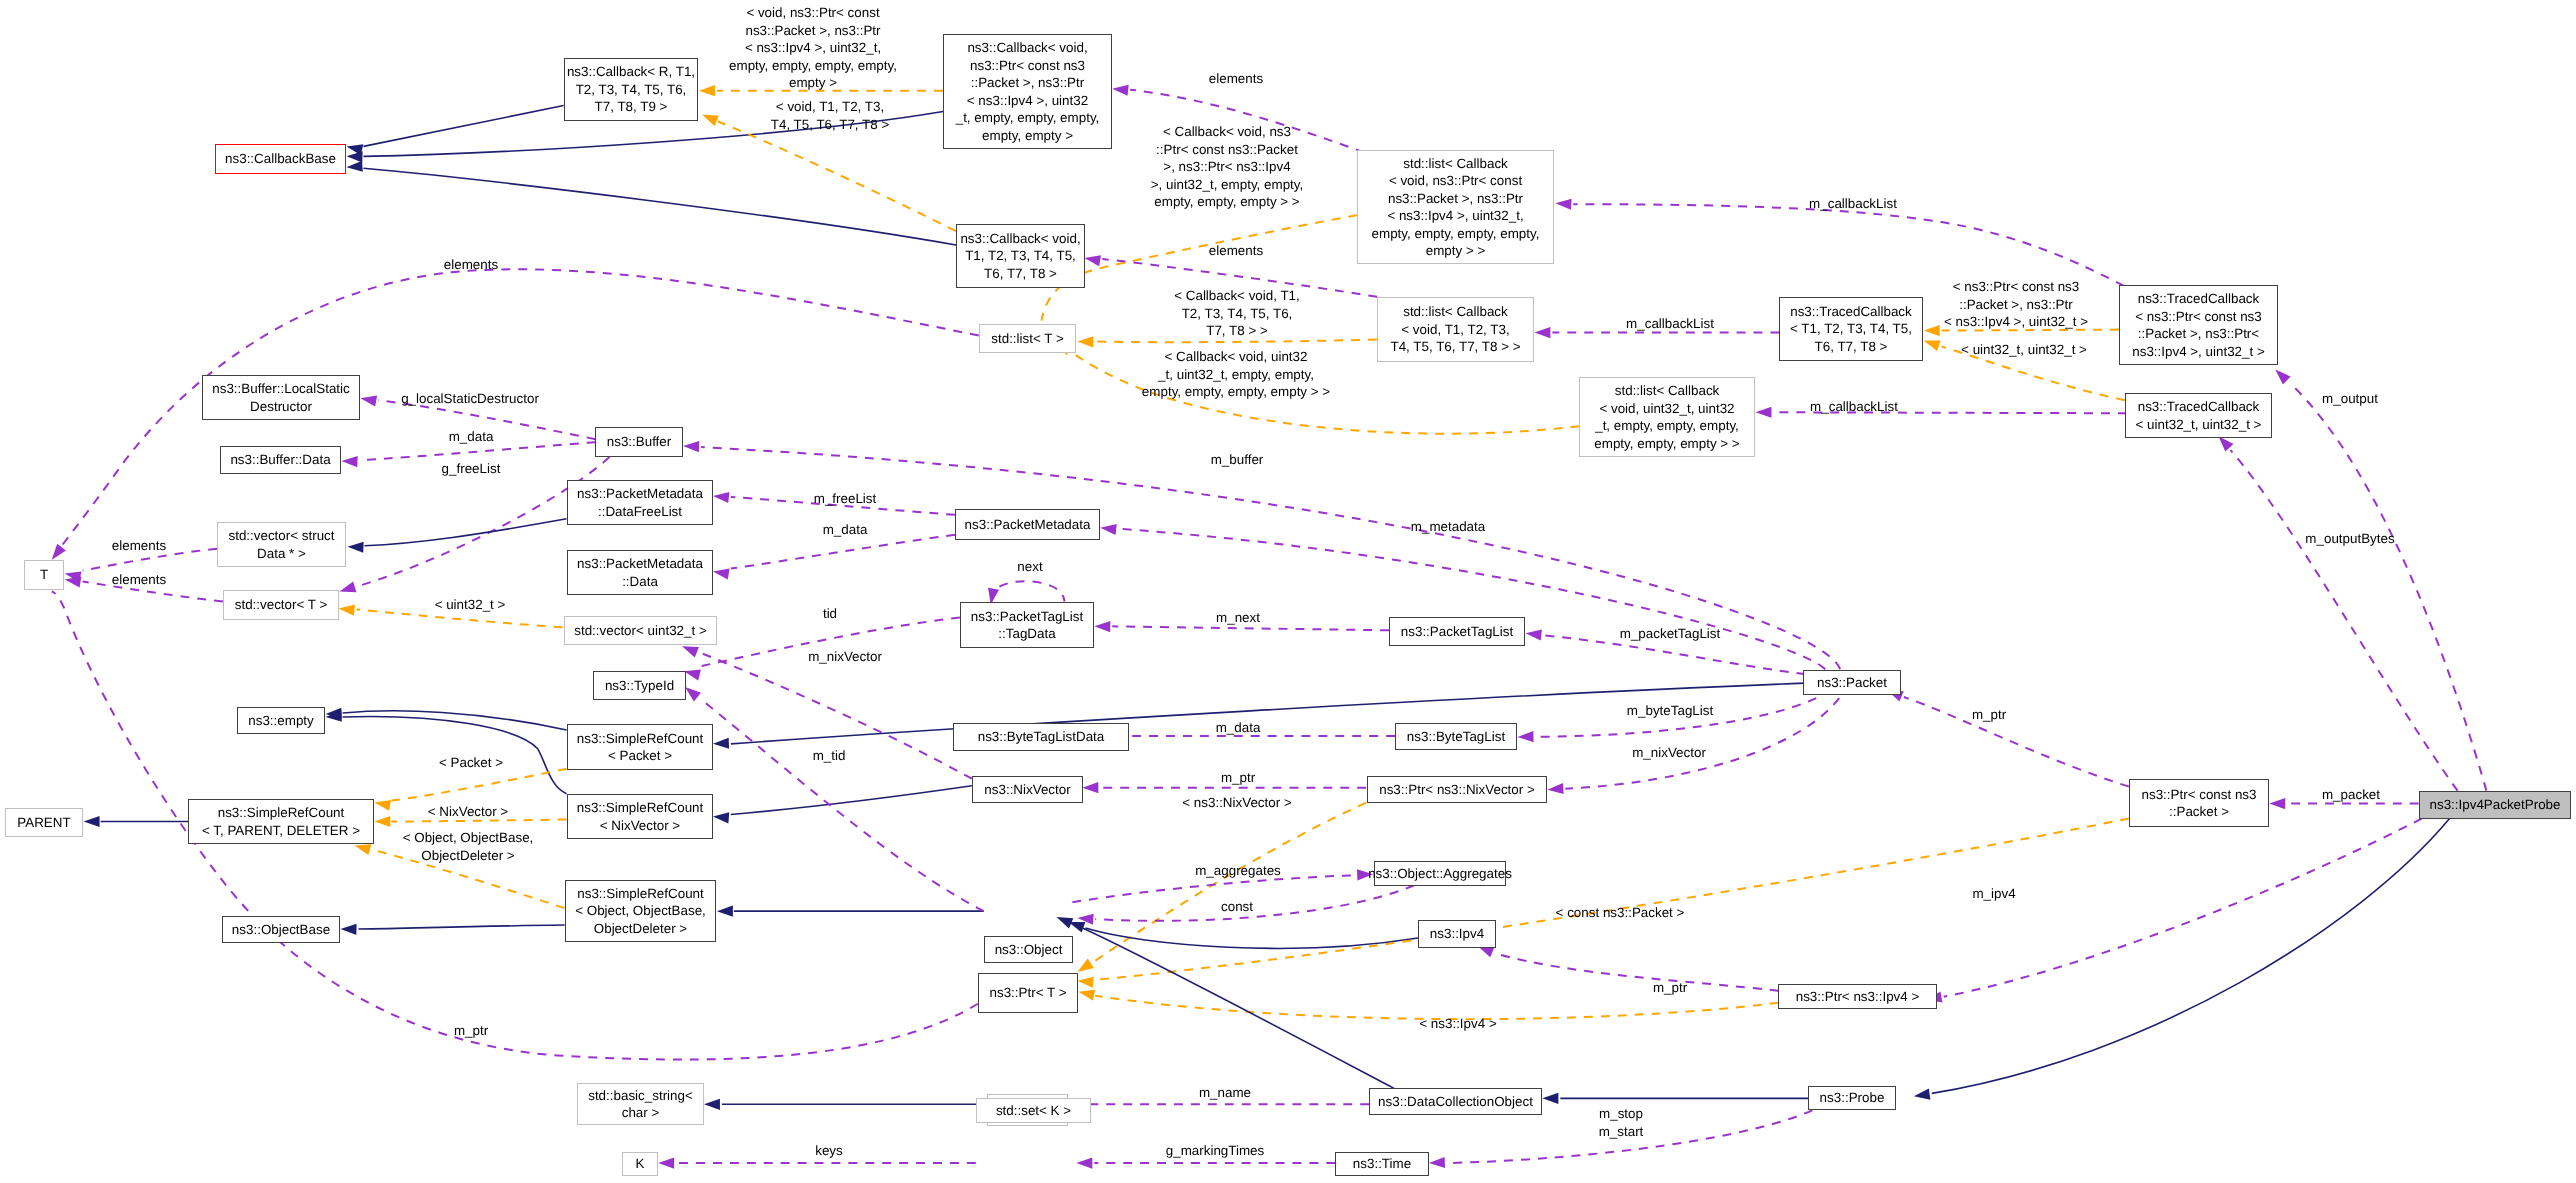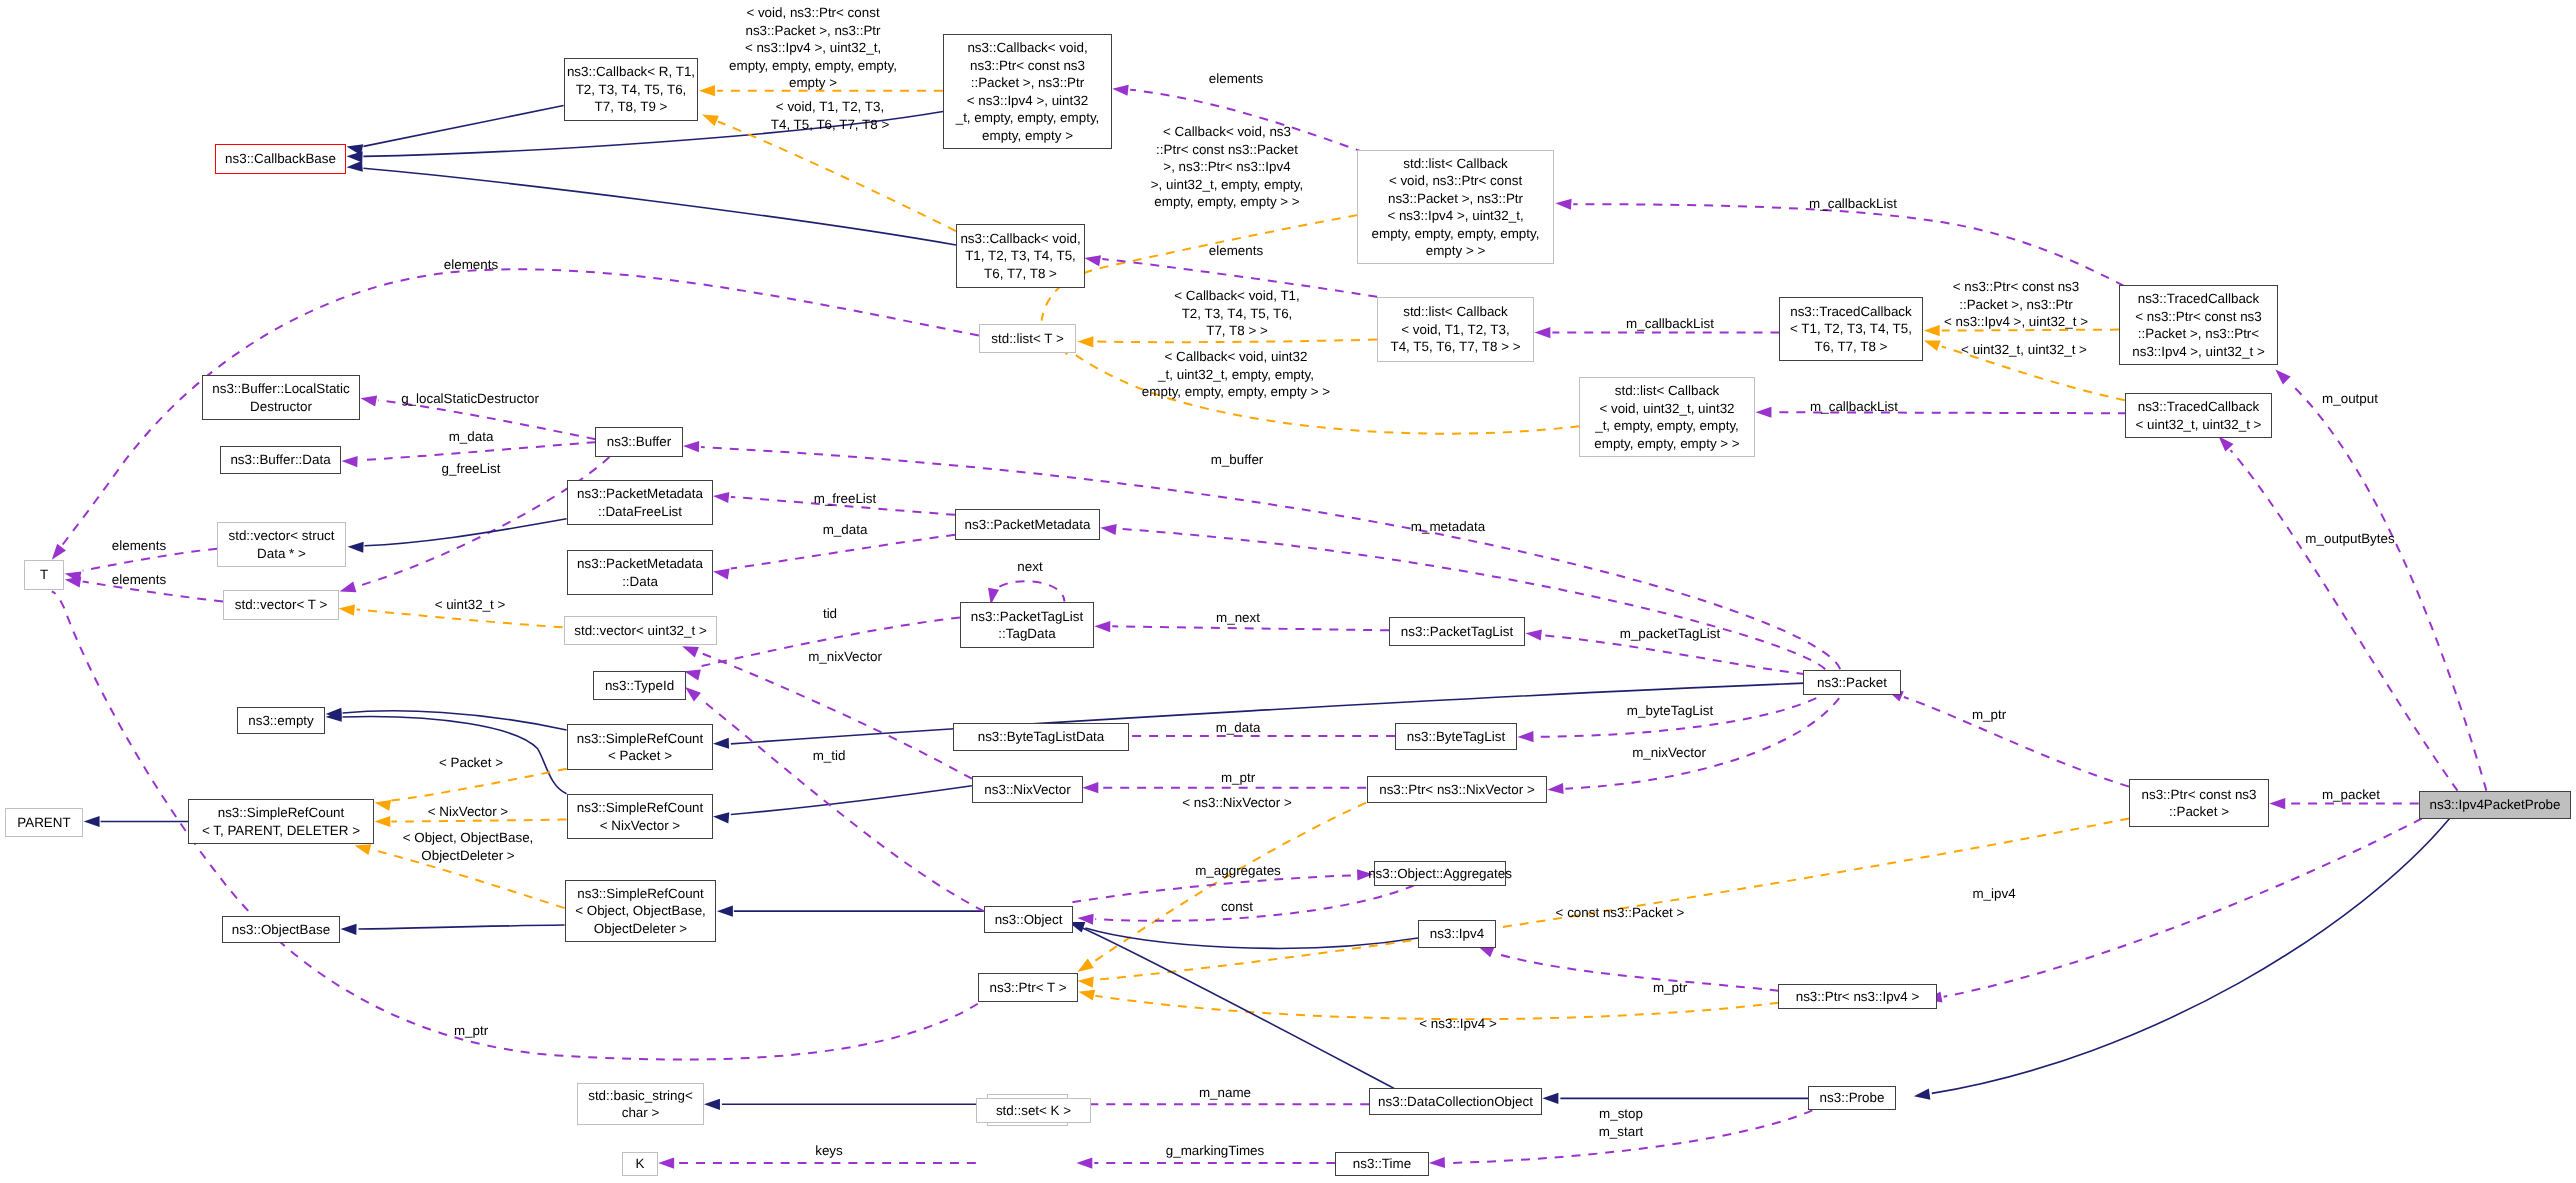--- a/index.html
+++ b/index.html
@@ -262,30 +262,30 @@
     </div>
 <div class="node dark" style="left:565px;top:880px;width:151px;height:62px">
       <span>ns3::SimpleRefCount<br>&lt; Object, ObjectBase,<br>ObjectDeleter &gt;</span>
     </div>
 <div class="node dark" style="left:222px;top:916px;width:118px;height:27px">
       <span>ns3::ObjectBase</span>
     </div>
 <div class="node grey" style="left:5px;top:808px;width:78px;height:29px">
       <span>PARENT</span>
     </div>
-<div class="node dark" style="left:984px;top:906px;width:89px;height:27px">
+<div class="node dark" style="left:984px;top:936px;width:89px;height:27px">
       <span>ns3::Object</span>
     </div>
 <div class="node dark" style="left:1374px;top:861px;width:132px;height:25px">
       <span>ns3::Object::Aggregates</span>
     </div>
 <div class="node dark" style="left:1418px;top:920px;width:78px;height:28px">
       <span>ns3::Ipv4</span>
     </div>
-<div class="node dark" style="left:978px;top:973px;width:100px;height:29px">
+<div class="node dark" style="left:978px;top:973px;width:100px;height:40px">
       <span>ns3::Ptr&lt; T &gt;</span>
     </div>
 <div class="node dark" style="left:1778px;top:984px;width:159px;height:25px">
       <span>ns3::Ptr&lt; ns3::Ipv4 &gt;</span>
     </div>
 <div class="node grey" style="left:577px;top:1083px;width:127px;height:42px">
       <span>std::basic_string&lt;<br>char &gt;</span>
     </div>
 <div class="node grey" style="left:987px;top:1094px;width:81px;height:32px">
       <span>std::string</span>

